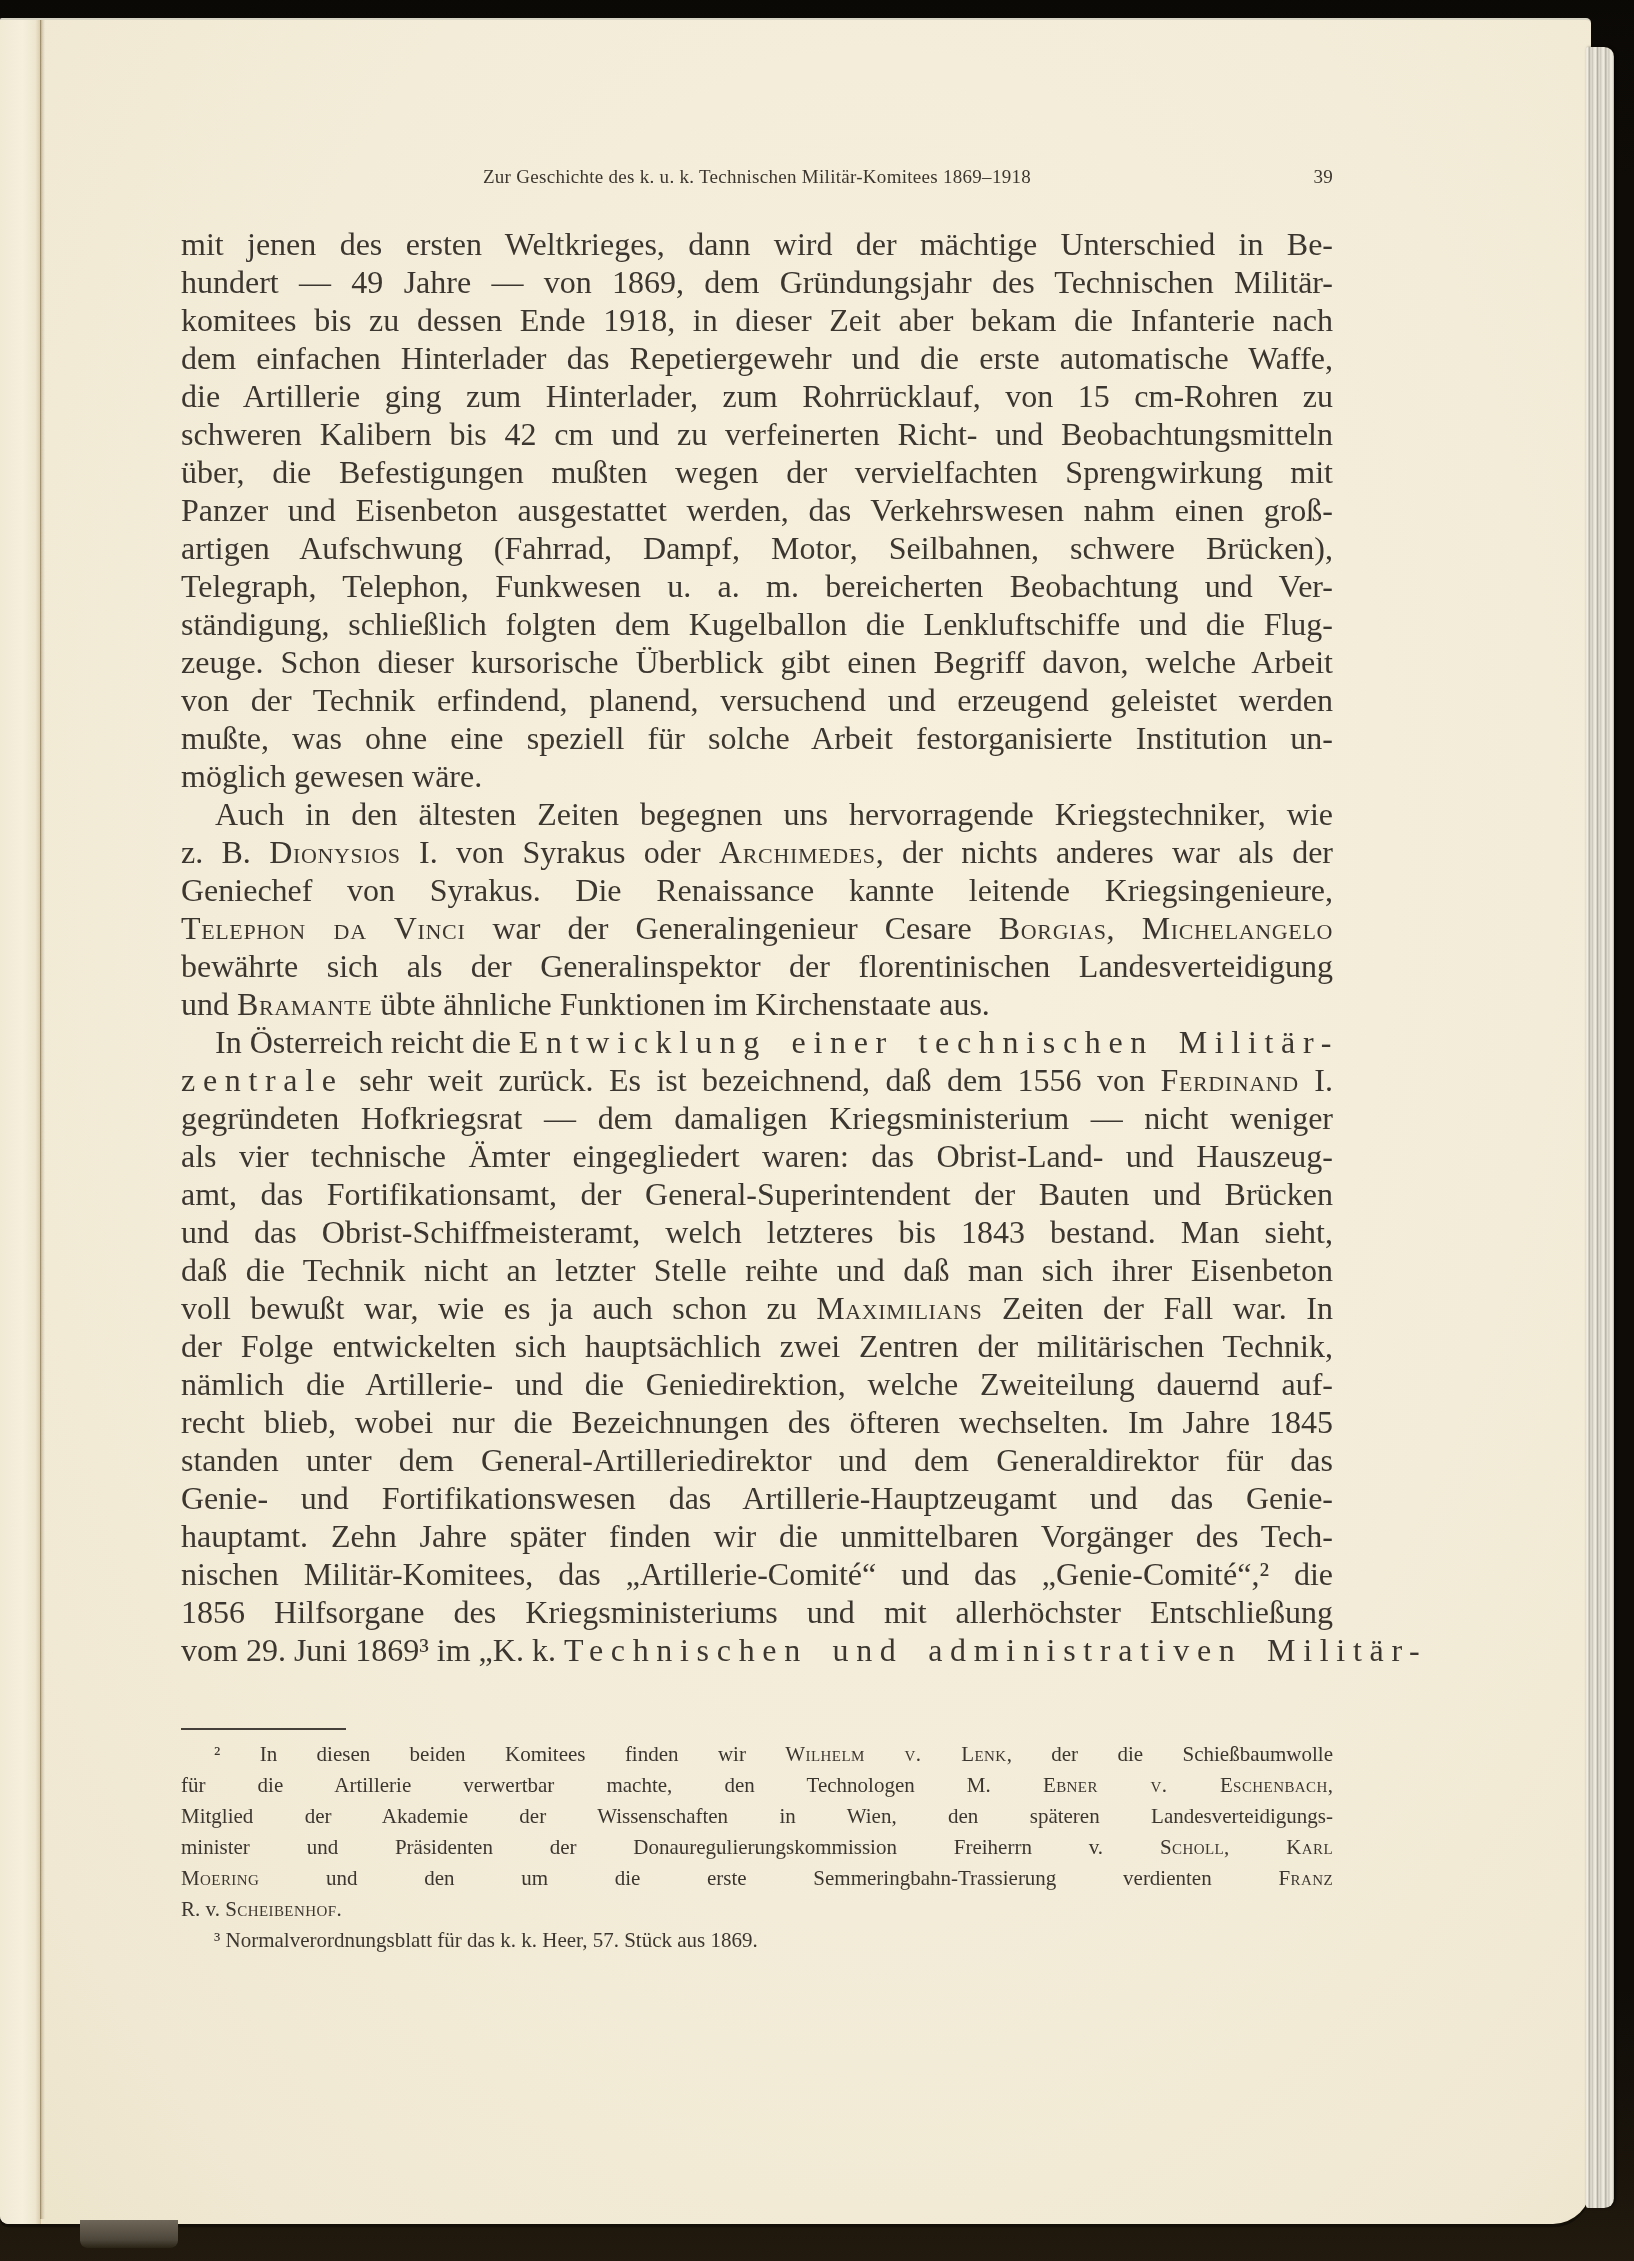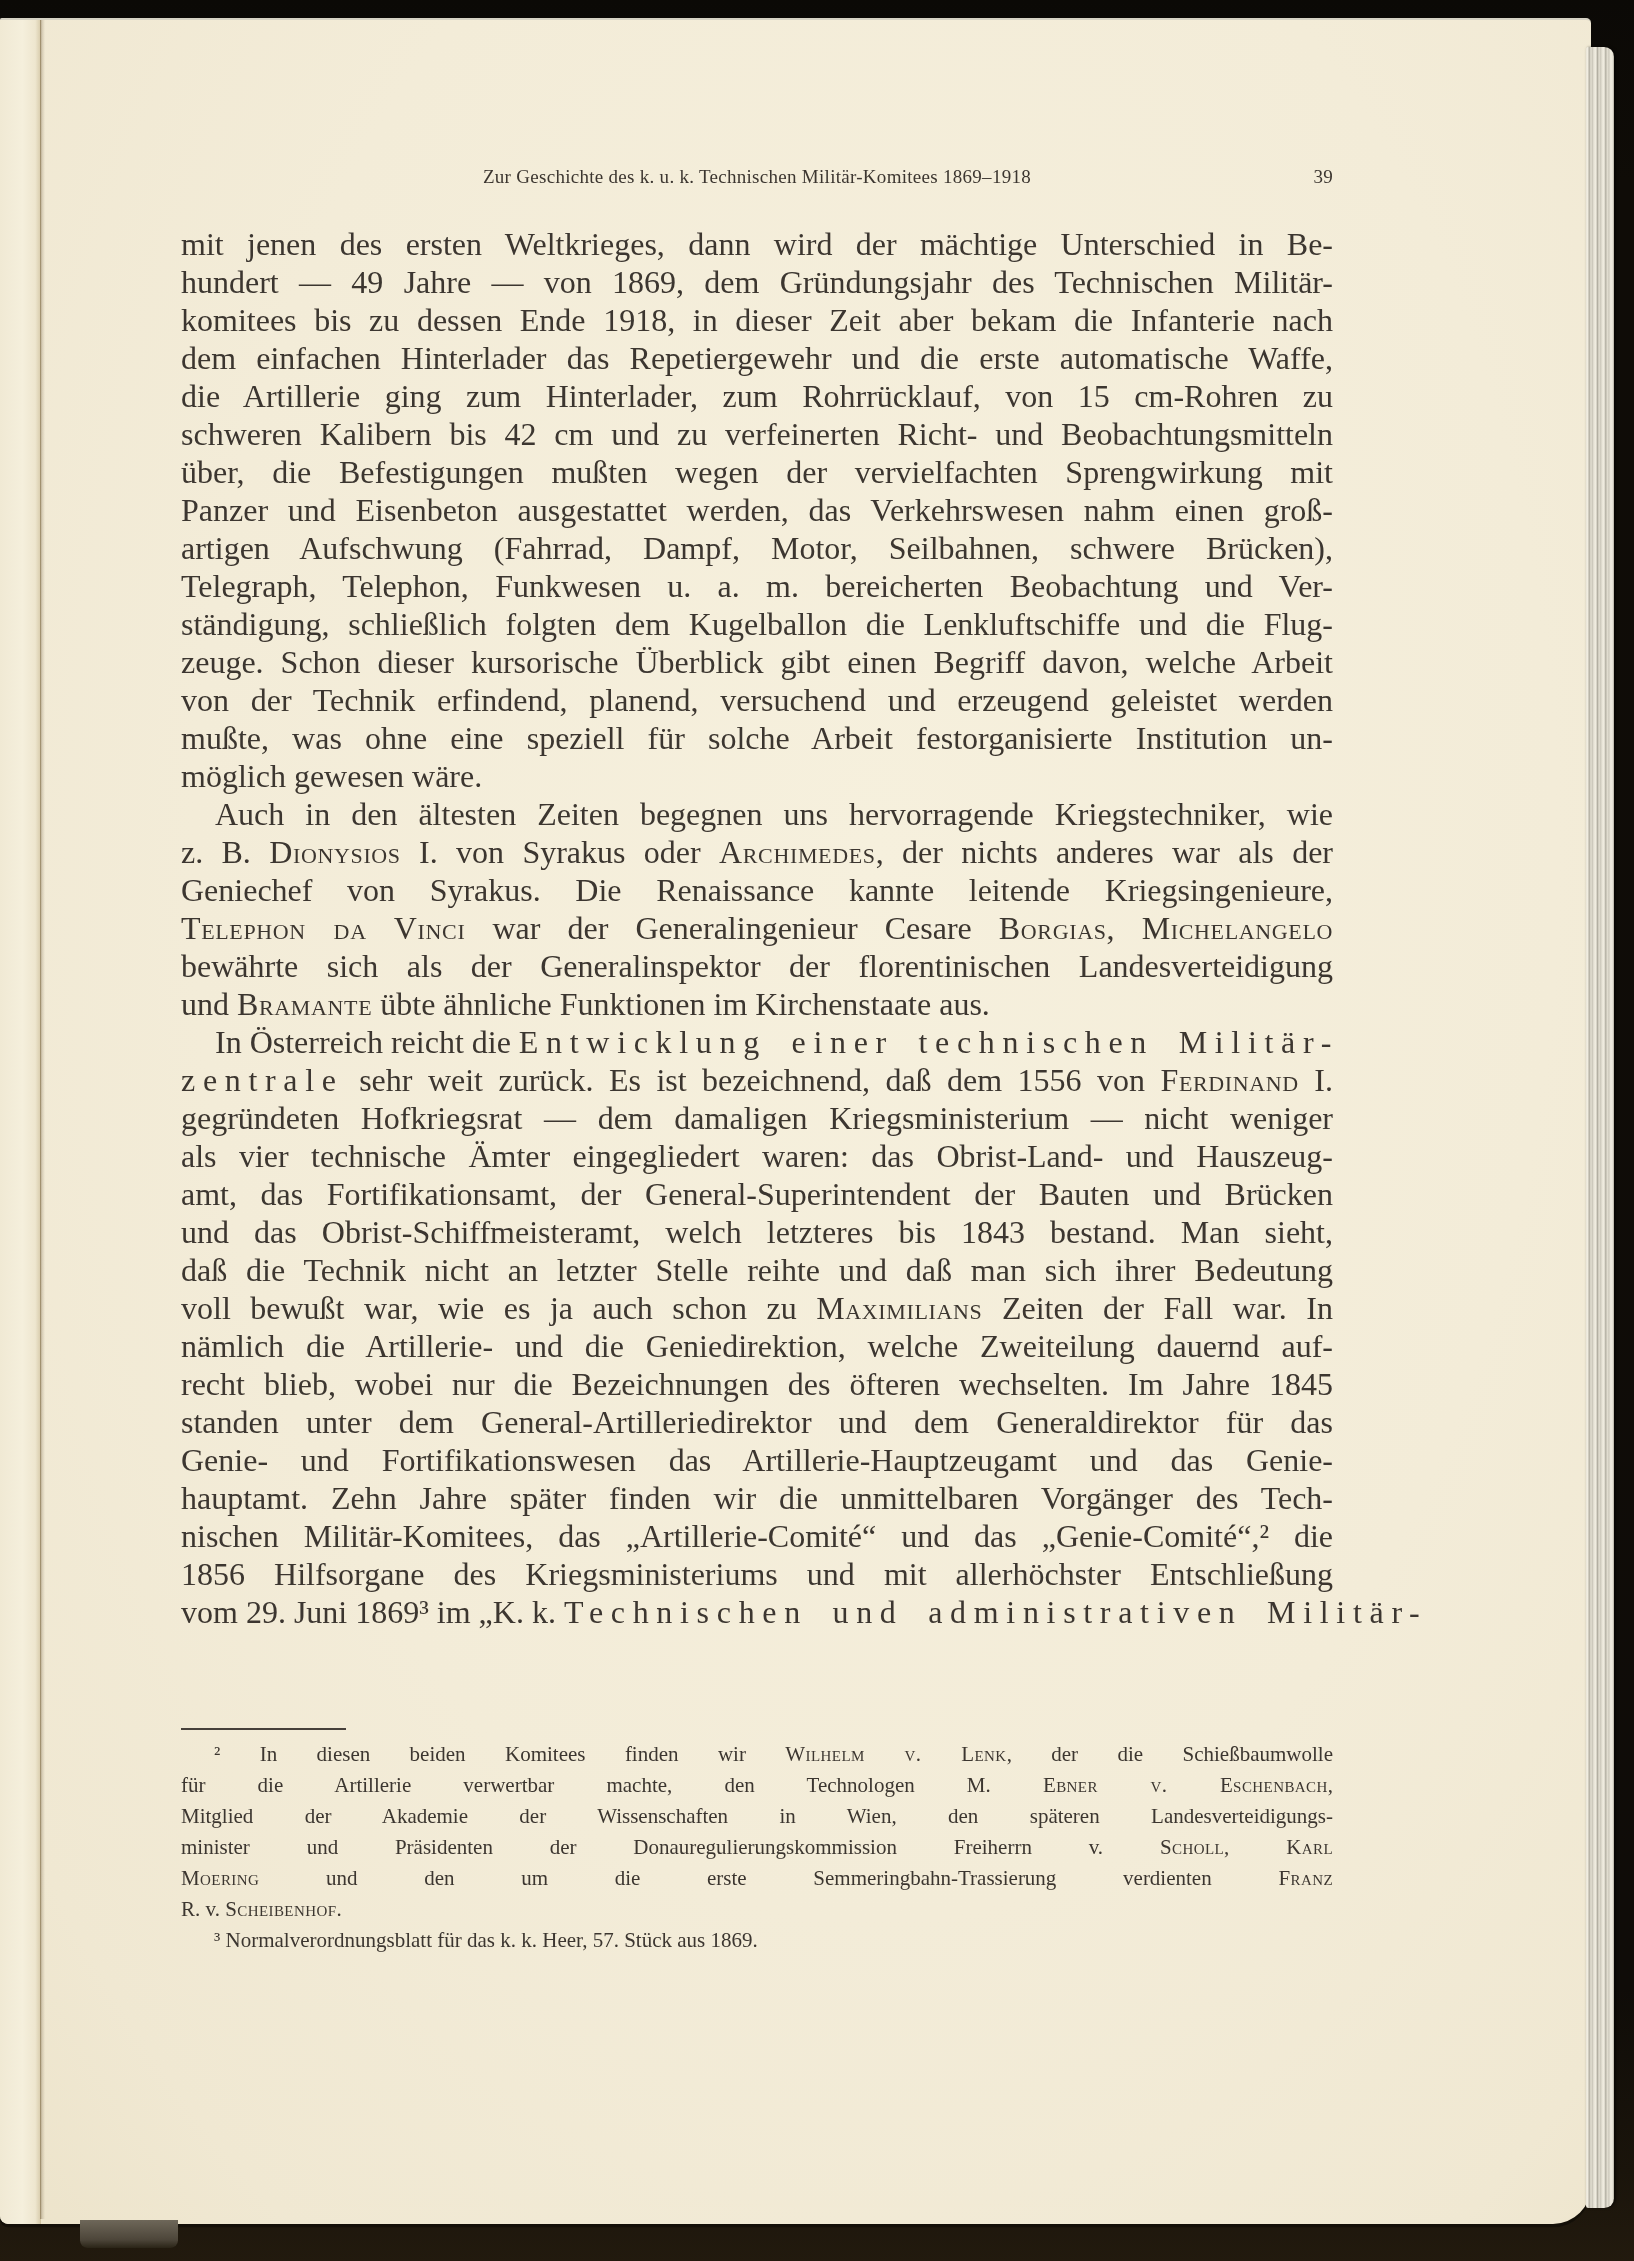--- a/index.html
+++ b/index.html
@@ -101,22 +101,23 @@
         <div class="bline"><span>bewährte sich als der Generalinspektor der florentinischen Landesverteidigung</span></div>
         <div class="bline endline"><span>und </span><span class="sc">Bramante</span><span> übte ähnliche Funktionen im Kirchenstaate aus.</span></div>
       </div>
       <div class="para indent">
         <div class="bline"><span>In Österreich reicht die </span><span class="sp">Entwicklung einer technischen Militär-</span></div>
         <div class="bline"><span class="sp">zentrale</span><span> sehr weit zurück. Es ist bezeichnend, daß dem 1556 von </span><span class="sc">Ferdinand</span><span> I.</span></div>
         <div class="bline"><span>gegründeten Hofkriegsrat — dem damaligen Kriegsministerium — nicht weniger</span></div>
         <div class="bline"><span>als vier technische Ämter eingegliedert waren: das Obrist-Land- und Hauszeug-</span></div>
         <div class="bline"><span>amt, das Fortifikationsamt, der General-Superintendent der Bauten und Brücken</span></div>
         <div class="bline"><span>und das Obrist-Schiffmeisteramt, welch letzteres bis 1843 bestand. Man sieht,</span></div>
-        <div class="bline"><span>daß die Technik nicht an letzter Stelle reihte und daß man sich ihrer Bedeutung</span></div>
+        <div class="bline"><span>daß die Technik nicht an letzter Stelle reihte und daß man sich ihrer Eisenbeton</span></div>
         <div class="bline"><span>voll bewußt war, wie es ja auch schon zu </span><span class="sc">Maximilians</span><span> Zeiten der Fall war. In</span></div>
+        <div class="bline"><span>der Folge entwickelten sich hauptsächlich zwei Zentren der militärischen Technik,</span></div>
         <div class="bline"><span>nämlich die Artillerie- und die Geniedirektion, welche Zweiteilung dauernd auf-</span></div>
         <div class="bline"><span>recht blieb, wobei nur die Bezeichnungen des öfteren wechselten. Im Jahre 1845</span></div>
         <div class="bline"><span>standen unter dem General-Artilleriedirektor und dem Generaldirektor für das</span></div>
         <div class="bline"><span>Genie- und Fortifikationswesen das Artillerie-Hauptzeugamt und das Genie-</span></div>
         <div class="bline"><span>hauptamt. Zehn Jahre später finden wir die unmittelbaren Vorgänger des Tech-</span></div>
         <div class="bline"><span>nischen Militär-Komitees, das „Artillerie-Comité“ und das „Genie-Comité“,² die</span></div>
         <div class="bline"><span>1856 Hilfsorgane des Kriegsministeriums und mit allerhöchster Entschließung</span></div>
         <div class="bline"><span>vom 29. Juni 1869³ im „K. k. </span><span class="sp">Technischen und administrativen Militär-</span></div>
       </div>
     </div>

